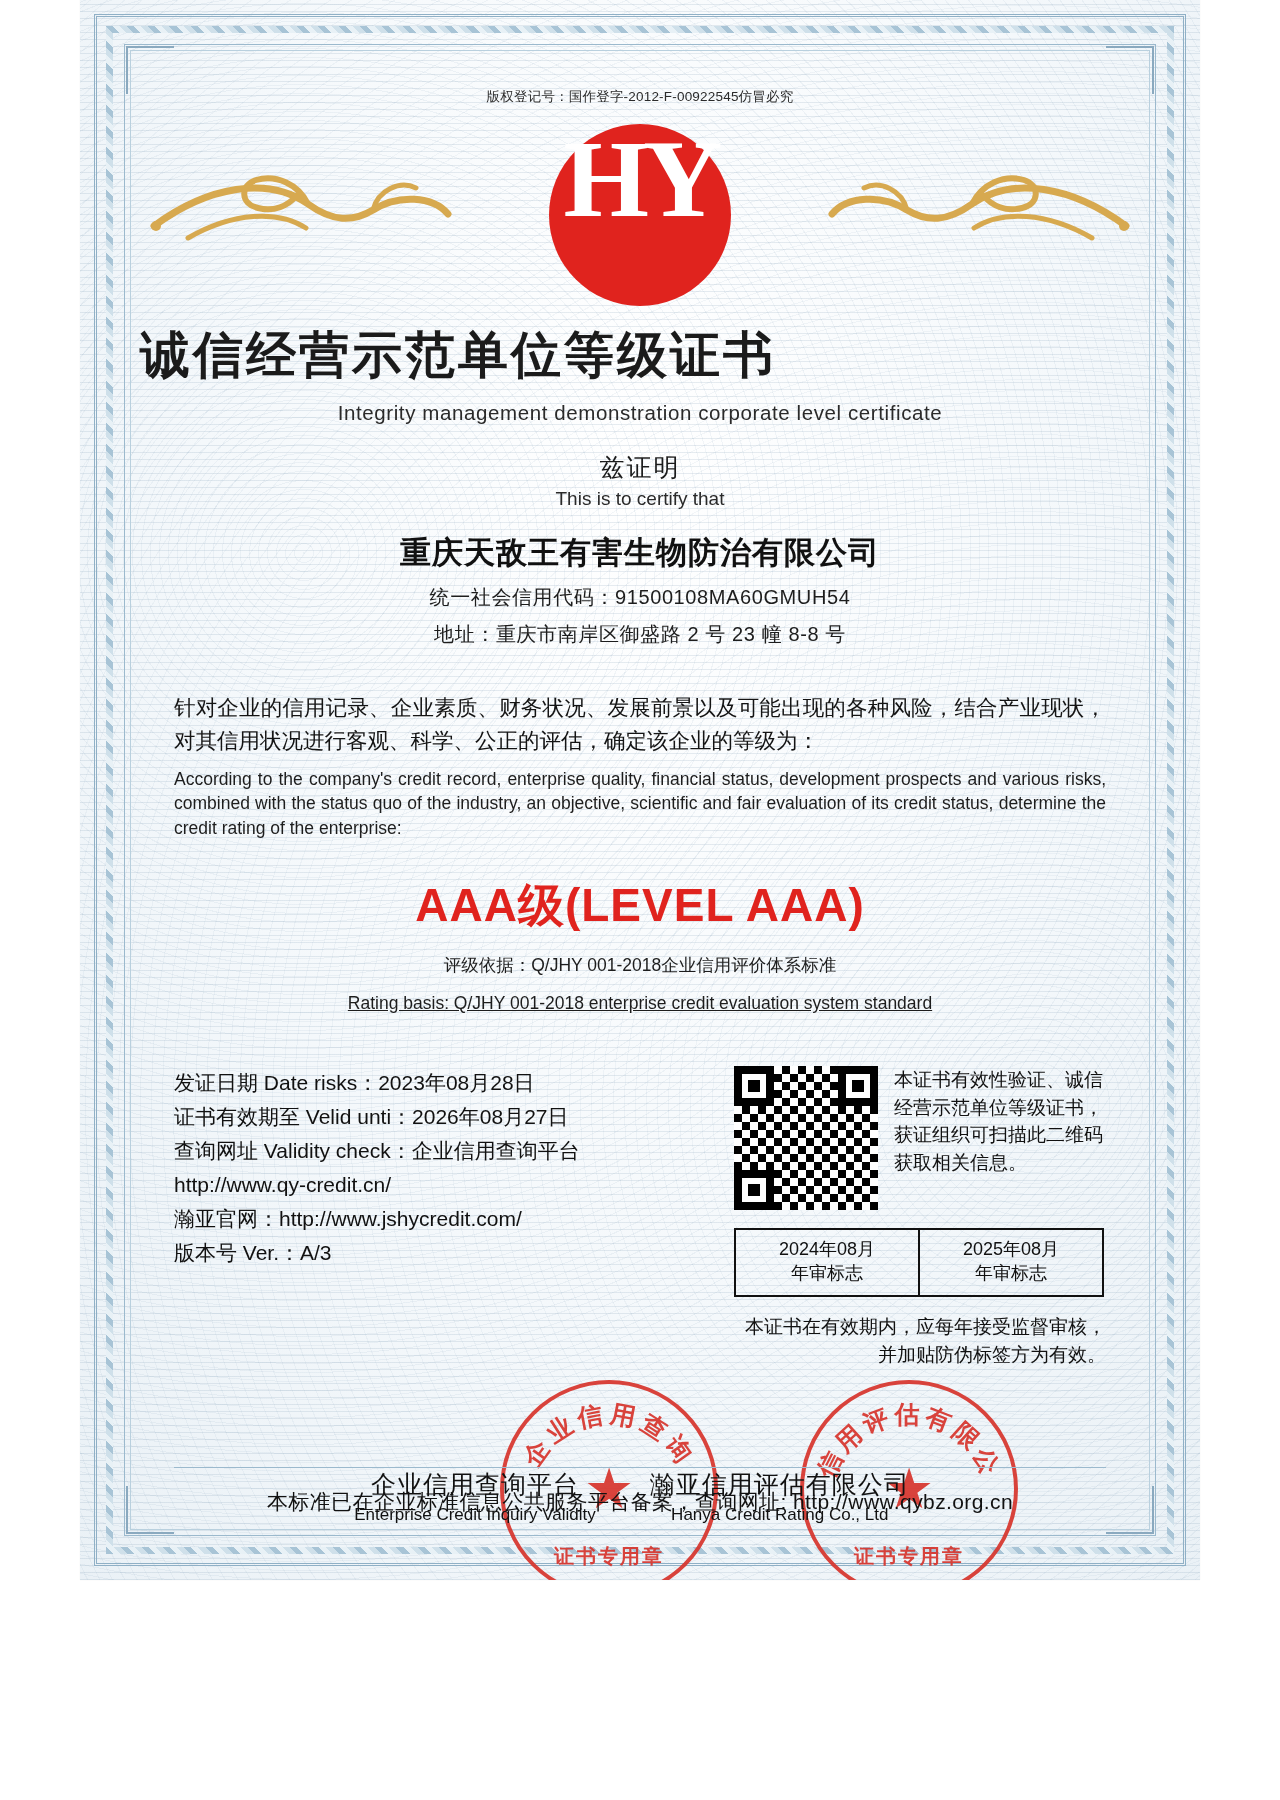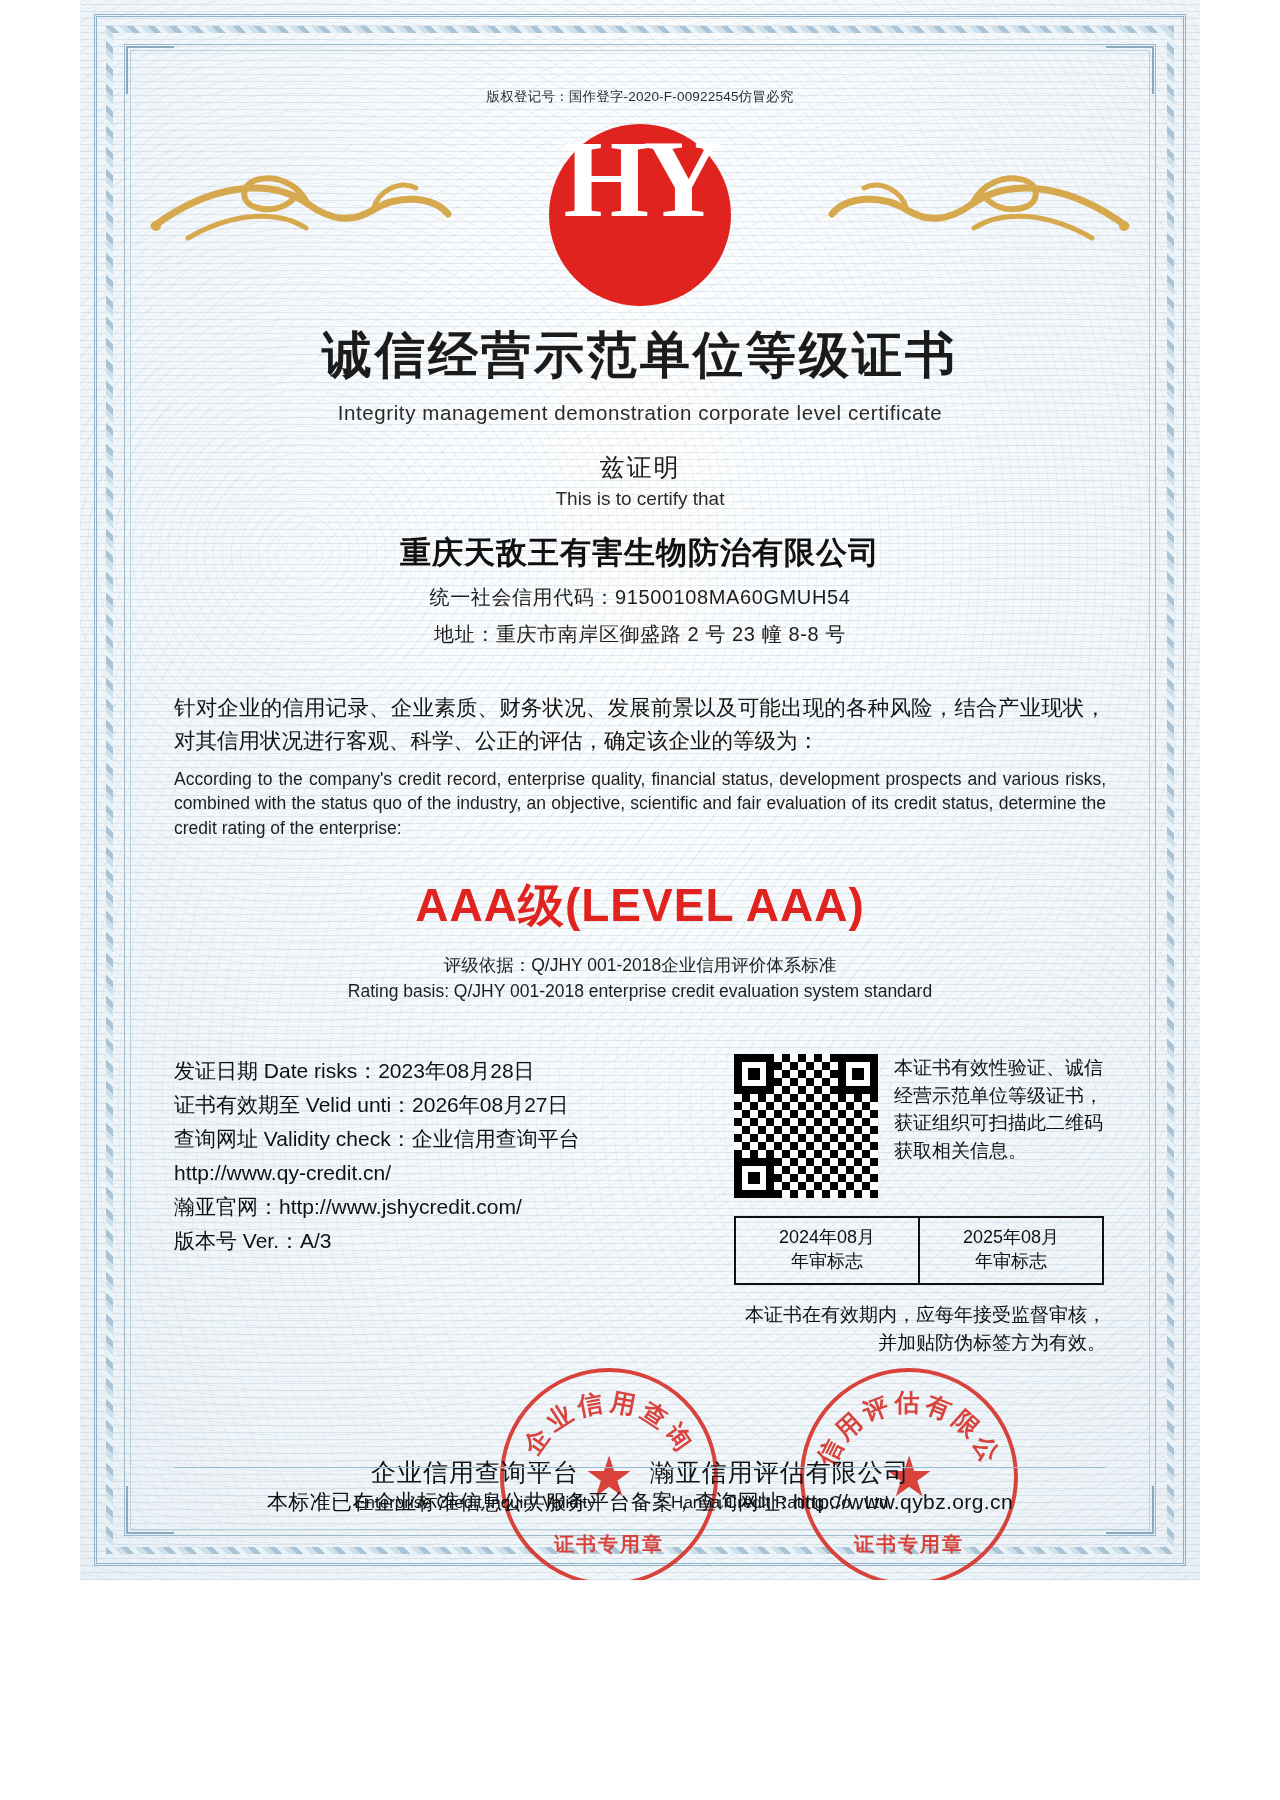--- a/index.html
+++ b/index.html
@@ -120,21 +120,21 @@
   .logo-hy {
     font-size: 110px;
     font-weight: 700;
     color: #ffffff;
     letter-spacing: -6px;
     line-height: 1;
     font-family: "Liberation Serif", serif;
   }
 
   .title-cn {
-    text-align: center;
+    text-align: left;
     font-size: 50px;
     font-weight: 700;
     color: #1b1b1b;
     letter-spacing: 3px;
     margin-top: 2px;
   }
   .title-en {
     text-align: center;
     font-size: 20.5px;
     color: #2a2a2a;
@@ -201,21 +201,22 @@
   .basis-cn {
     text-align: center;
     font-size: 17.5px;
     color: #1d1d1d;
     margin-top: 16px;
   }
   .basis-en {
     text-align: center;
     font-size: 17.5px;
     color: #1d1d1d;
-    margin-top: 4px;
+    margin-top: 16px;
+    text-decoration: underline;
   }
 
   
   .lower {
     display: flex;
     margin-top: 52px;
     padding: 0 34px;
     gap: 22px;
   }
   .lower-left { width: 560px; }
@@ -378,21 +379,21 @@
   <div class="border-mid"></div>
   <div class="border-inner"></div>
   <div class="border-inner2"></div>
   <div class="corner tl"></div>
   <div class="corner tr"></div>
   <div class="corner bl"></div>
   <div class="corner br"></div>
 
   <div class="content">
 
-    <div class="copyright-line">版权登记号：国作登字-2020-F-00922545仿冒必究</div>
+    <div class="copyright-line">版权登记号：国作登字-2012-F-00922545仿冒必究</div>
 
     <div class="crest-row">
       <svg class="flourish left" viewBox="0 0 330 110">
         <path d="M6 60 C 60 20, 120 10, 160 38 C 185 56, 205 56, 225 44 C 250 28, 285 30, 300 48" fill="none" stroke="currentColor" stroke-width="7" stroke-linecap="round"></path>
         <path d="M40 72 C 85 46, 130 44, 158 62" fill="none" stroke="currentColor" stroke-width="5" stroke-linecap="round"></path>
         <path d="M160 38 C 150 18, 128 8, 108 14 C 92 19, 92 38, 110 42 C 126 46, 140 40, 148 30" fill="none" stroke="currentColor" stroke-width="6" stroke-linecap="round"></path>
         <path d="M225 44 C 230 24, 252 14, 268 22" fill="none" stroke="currentColor" stroke-width="5" stroke-linecap="round"></path>
         <circle cx="8" cy="60" r="5" fill="currentColor"></circle>
       </svg>
 

